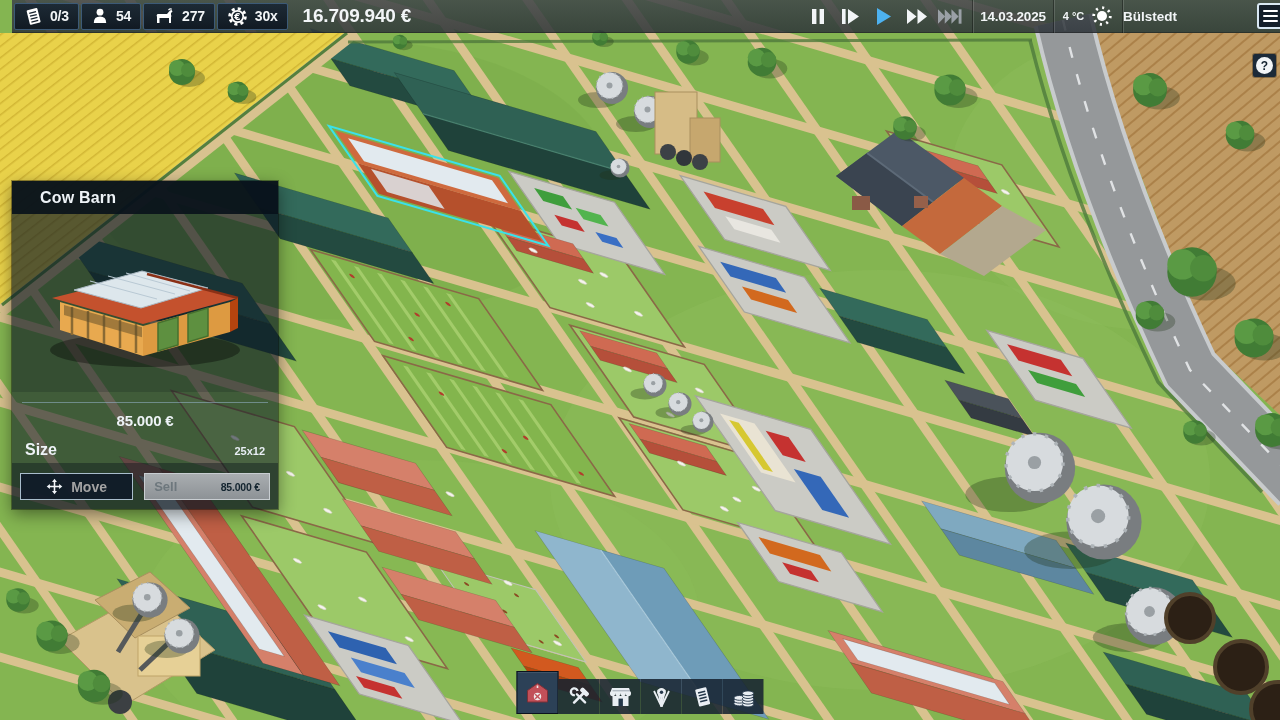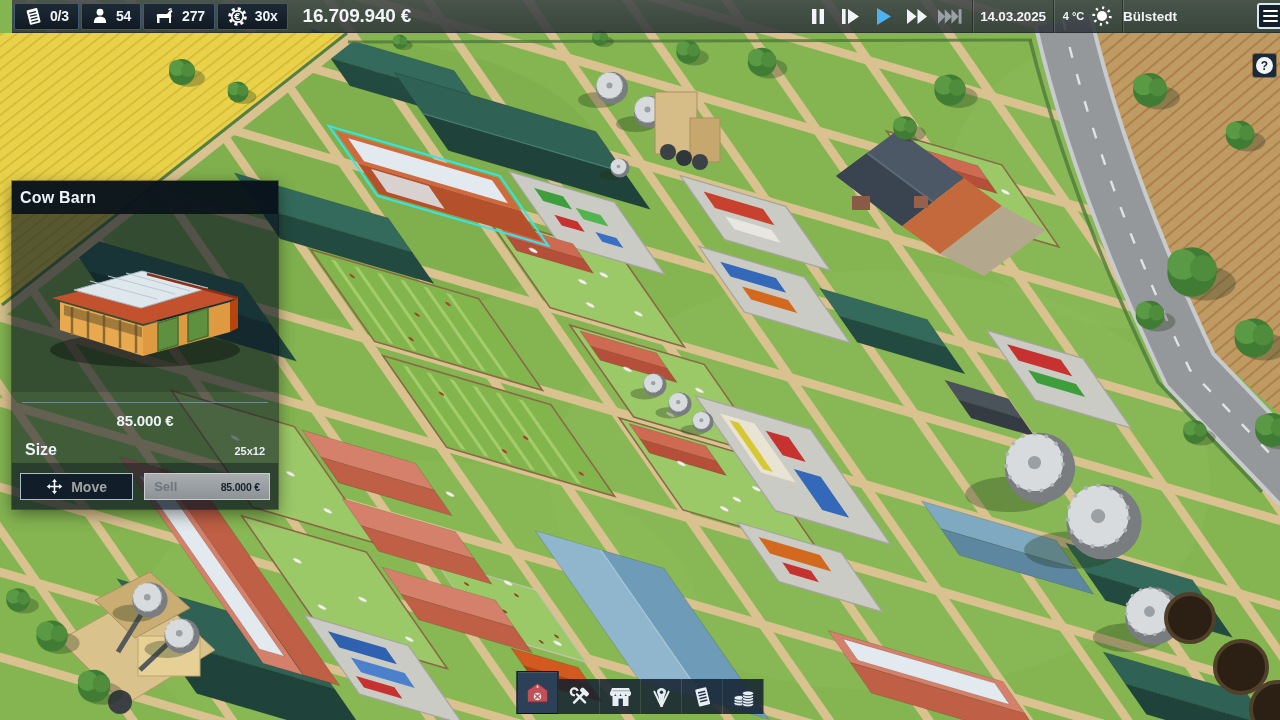--- a/index.html
+++ b/index.html
@@ -30,21 +30,21 @@
 
   
   .help-btn{position:absolute;left:1253px;top:54px;width:23px;height:23px;z-index:25;background:#1c2a38;
     border-radius:2px;display:flex;align-items:center;justify-content:center;cursor:pointer;box-shadow:0 0 0 1px rgba(0,0,0,.3);}
   .help-btn b{width:17px;height:17px;border-radius:50%;background:#f2f5f7;color:#14222f;font-size:12px;
     display:flex;align-items:center;justify-content:center;font-weight:700;}
 
   
   .panel{position:absolute;left:12px;top:181px;width:266px;z-index:20;color:#eef3f7;
     background:rgba(16,28,40,.58);box-shadow:0 0 0 1px rgba(0,0,0,.35),0 5px 16px rgba(0,0,0,.45);}
-  .panel-header{height:33px;background:rgba(8,17,26,.92);display:flex;align-items:center;padding:0 8px;
+  .panel-header{height:33px;background:rgba(8,17,26,.92);display:flex;align-items:center;padding:0 28px;
     font-size:16px;font-weight:700;letter-spacing:.2px;}
   .panel-img{height:178px;position:relative;background:rgba(8,16,24,.18);}
   .panel-divider{border-top:1px solid rgba(150,180,205,.55);margin:10px 10px 0 10px;}
   .panel-price{text-align:center;font-size:15px;font-weight:700;margin-top:9px;letter-spacing:-.2px;}
   .panel-desc{padding:0 13px;margin-top:11px;font-size:10.4px;line-height:1.5;color:#dde6ee;font-weight:600;}
   .panel-sizerow{display:flex;justify-content:space-between;align-items:baseline;padding:0 13px;margin-top:12px;}
   .size-label{font-size:16px;font-weight:700;}
   .size-value{font-size:11px;font-weight:700;color:#e8eef4;}
   .panel-footer{display:flex;gap:11px;padding:10px 8px 9px 8px;margin-top:4px;background:rgba(8,17,26,.4);}
   .btn-move{flex:1.05;height:27px;background:rgba(14,26,40,.9);border:1px solid #a9bdcc;color:#a3a3a3;

